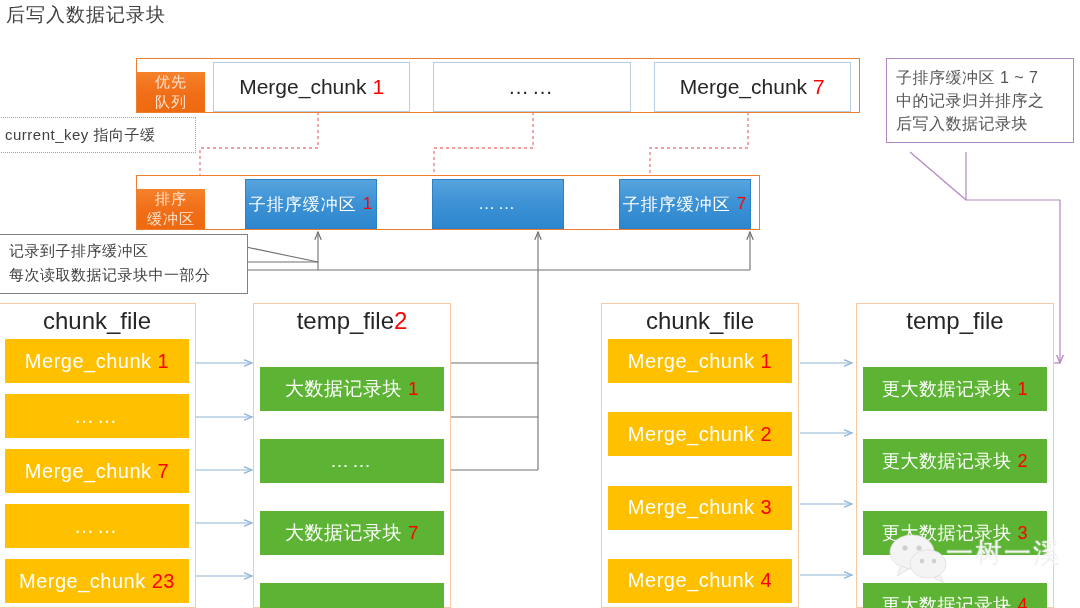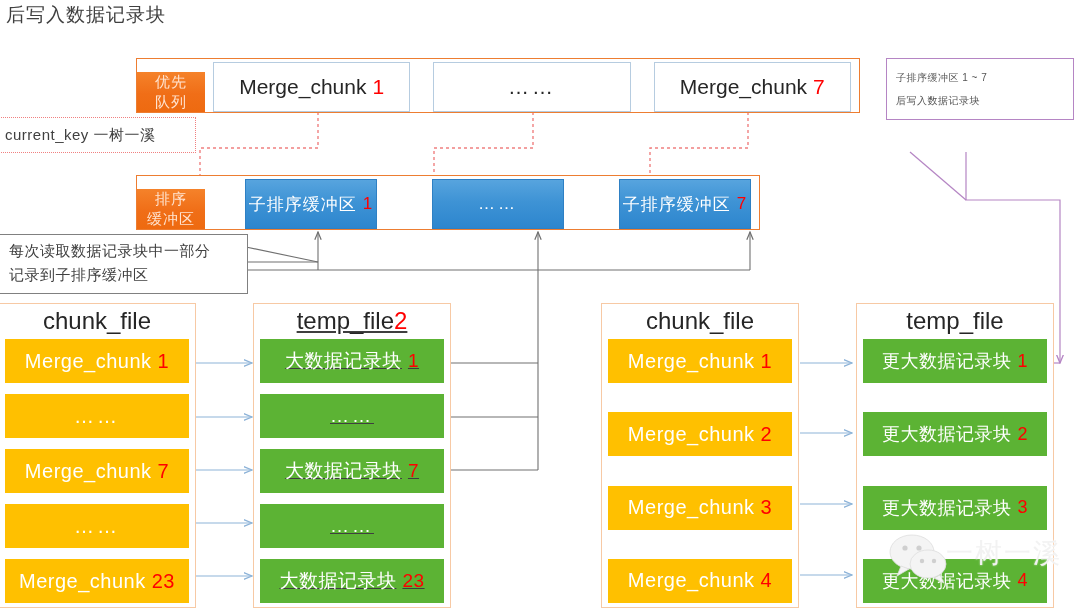--- a/index.html
+++ b/index.html
@@ -86,21 +86,21 @@
     border:1px solid #808080;
     background:#ffffff;
     font-size:15px;line-height:24px;
     color:#404040;
     padding:4px 8px 6px 10px;
     letter-spacing:.5px;
   }
   .callout-purple{
     border:1px solid #B585C4;
     background:#ffffff;
-    font-size:10px;line-height:23px;
+    font-size:16px;line-height:23px;
     color:#555555;
     padding:7px 9px;
     letter-spacing:.5px;
   }
 
   
   .filecol{
     border:1px solid #F7C9A4;
     background:#ffffff;
     display:flex;flex-direction:column;
@@ -119,21 +119,21 @@
     justify-content:space-between;
     padding:0 6px 4px 6px;
   }
   .rec{
     display:flex;align-items:center;justify-content:center;
     color:#ffffff;
     white-space:nowrap;
     letter-spacing:.5px;
   }
   .rec.gold{background:#FFC000;}
-  .rec.green{background:#5CB334;}
+  .rec.green{background:#5CB334;margin-top:28px;}
   .rec .dots{color:#ffffff;}
 
   
   #watermark{
     left:888px;top:533px;
     width:180px;height:62px;
     pointer-events:none;
   }
   .wm-text{
     position:absolute;left:58px;top:2px;
@@ -245,30 +245,31 @@
         <span class="dots">……</span>
       </div>
       <div class="bcell">
         <span>子排序缓冲区</span>
         <span class="num-red">7</span>
       </div>
     </div>
   </div>
 
   <div class="abs callout-dotted" style="left:-4px;top:117px;width:200px;">
-    <div>current_key 一树一溪</div>
+    <div>current_key 指向子缓</div>
   </div>
 
   <div class="abs callout-gray" style="left:-2px;top:234px;width:250px;">
+    <div>记录到子排序缓冲区</div>
     <div>每次读取数据记录块中一部分</div>
-    <div>记录到子排序缓冲区</div>
   </div>
 
   <div class="abs callout-purple" style="left:886px;top:58px;width:188px;">
     <div>子排序缓冲区 1 ~ 7</div>
+    <div>中的记录归并排序之</div>
     <div>后写入数据记录块</div>
   </div>
 
   <div class="abs filecol" style="left:-2px;top:303px;width:198px;height:305px;">
     <div class="filecol-title">
       <span>chunk_file</span><span class="num-red-tight"></span>
     </div>
     <div class="filecol-body">
       <div class="rec gold" style="height:44px;font-size:20px;">
         <span>Merge_chunk</span>
@@ -284,21 +285,21 @@
       <div class="rec gold" style="height:44px;font-size:20px;">
         <span class="dots">……</span>
       </div>
       <div class="rec gold" style="height:44px;font-size:20px;">
         <span>Merge_chunk</span>
         <span class="num-red">23</span>
       </div>
     </div>
   </div>
 
-  <div class="abs filecol" style="left:253px;top:303px;width:198px;height:305px;text-decoration:underline;">
+  <div class="abs filecol" style="left:253px;top:303px;width:198px;height:305px;">
     <div class="filecol-title">
       <span>temp_file</span><span class="num-red-tight">2</span>
     </div>
     <div class="filecol-body">
       <div class="rec green" style="height:44px;font-size:19px;">
         <span>大数据记录块</span>
         <span class="num-red">1</span>
       </div>
       <div class="rec green" style="height:44px;font-size:19px;">
         <span class="dots">……</span>

